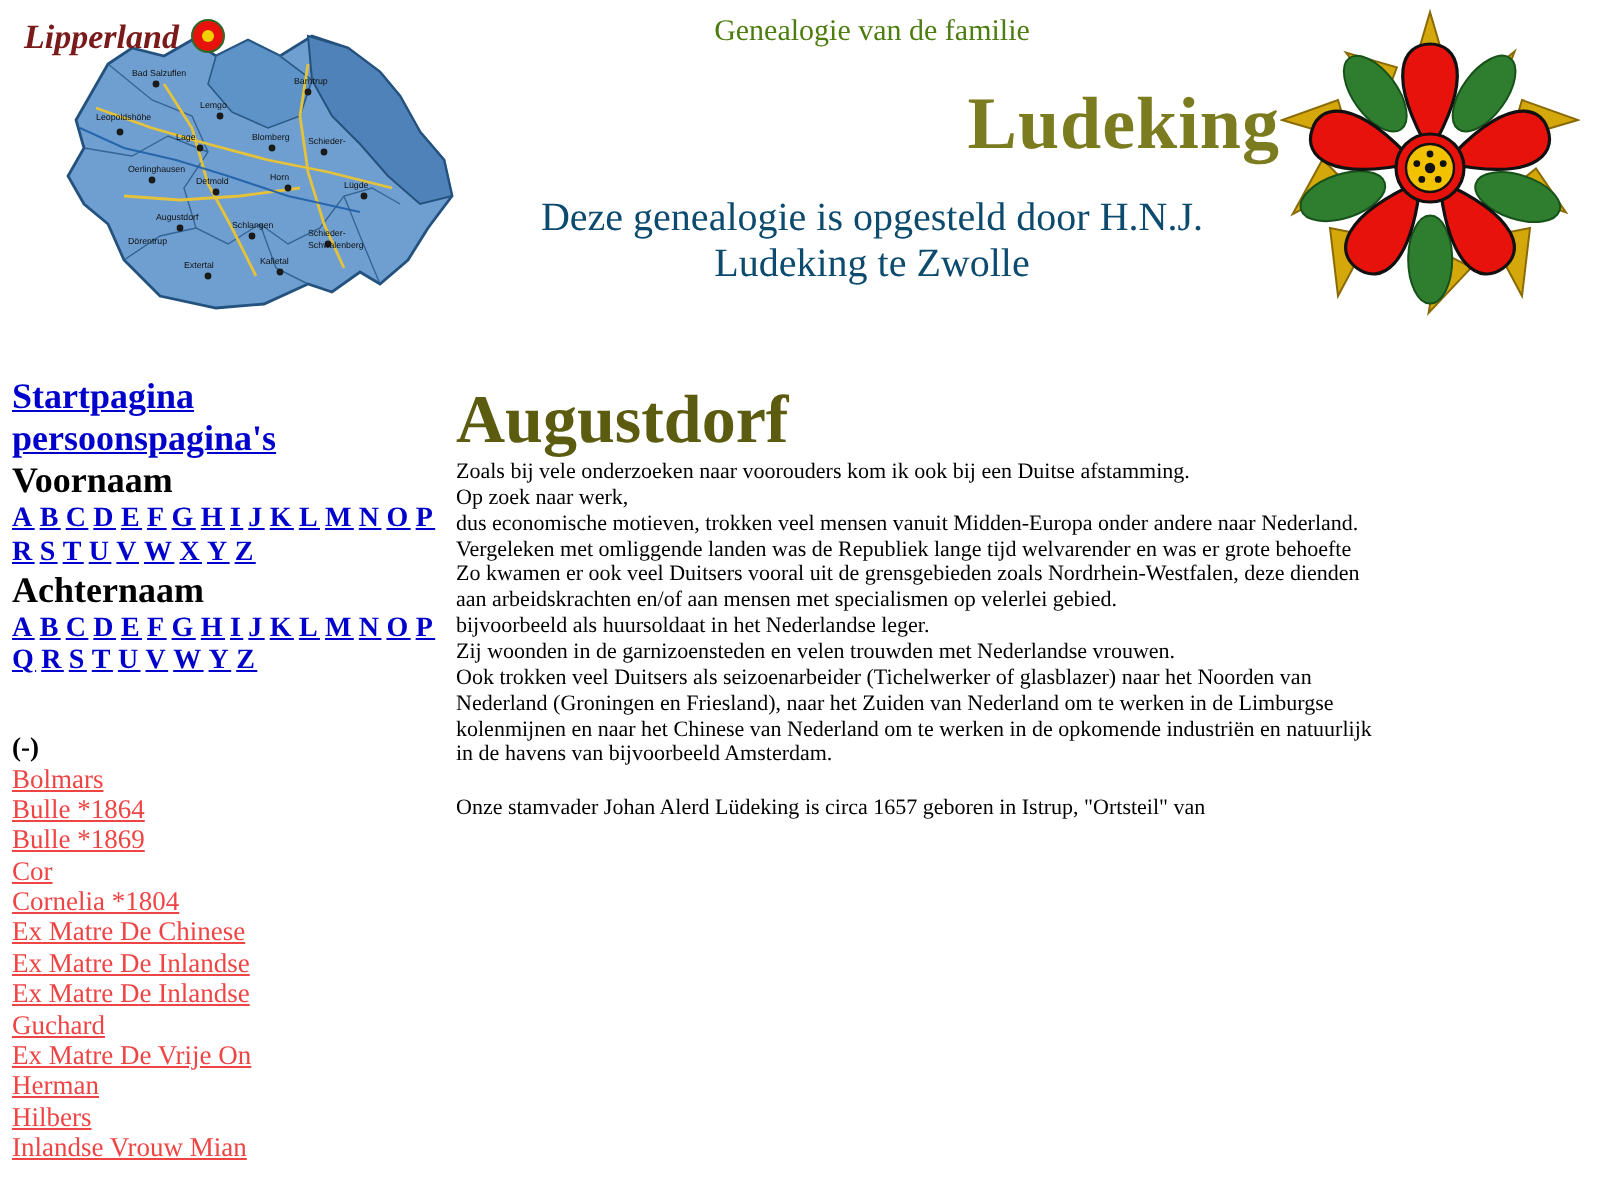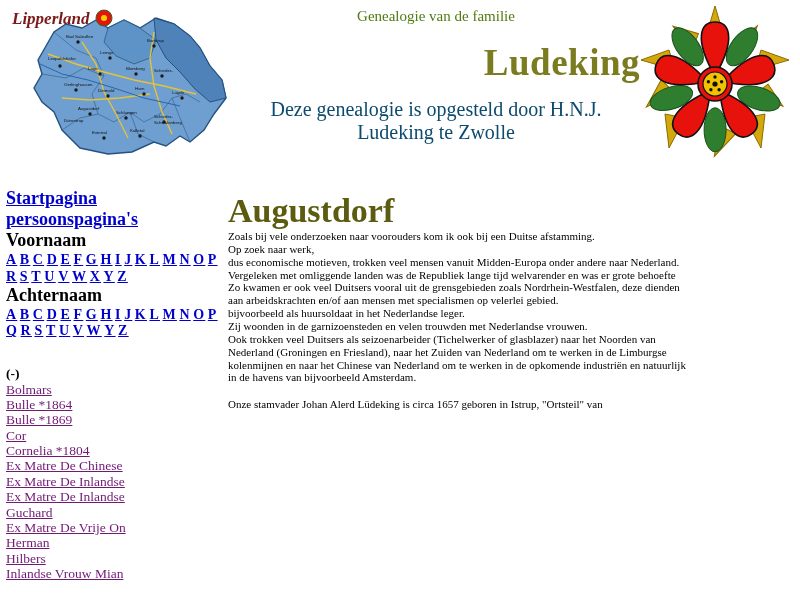--- a/index.html
+++ b/index.html
@@ -88,21 +88,21 @@
     color: #0000cc;
     text-decoration: underline;
     margin-right: 2.5px;
   }
   .side-gap { height: 26px; }
   .name-list {
     font-size: 13.5px;
     line-height: 1.14;
   }
   .name-list div { white-space: nowrap; }
-  .name-list a { color: #701a75; text-decoration: underline; }
+  .name-list a { color: #ef4444; text-decoration: underline; }
   .plain-item { color: #000000; }
 
   
   .main {
     position: absolute;
     left: 228px; top: 8px;
     width: 566px;
   }
   .main h1 {
     margin: 14px 0 0 0;

